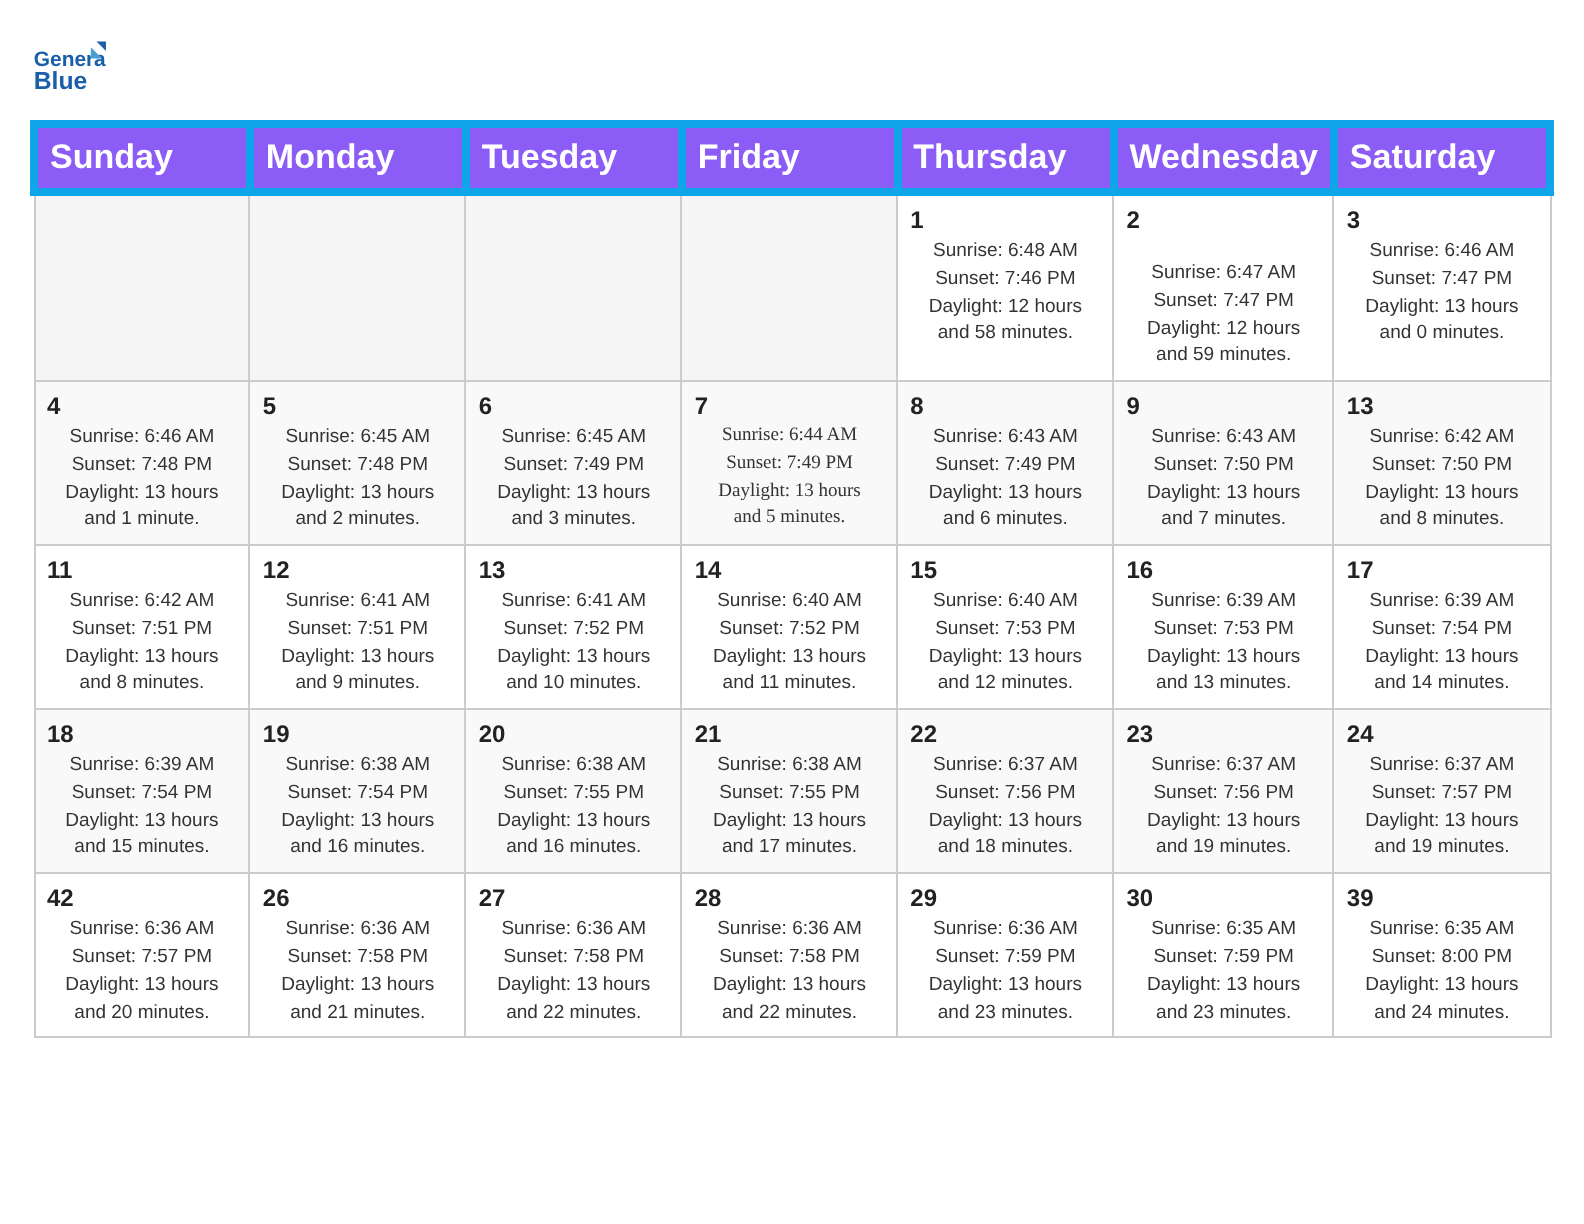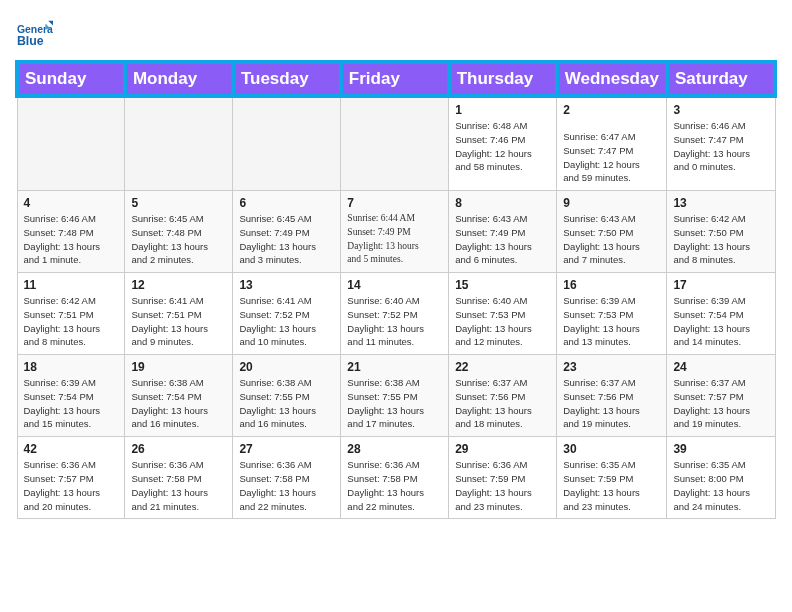--- a/index.html
+++ b/index.html
@@ -72,20 +72,21 @@
       font-size: 12px;
       font-weight: bold;
       color: #222;
       display: block;
       margin-bottom: 2px;
     }
     .day-info {
       font-size: 9.5px;
       line-height: 1.45;
       color: #333;
+      text-align: center;
     }
     .row-bg-light td { background: #f9f9f9; }
   </style>
 </head>
 <body>
 
 <div class="header-area">
   <div class="logo">
     <svg class="logo-icon" viewBox="0 0 40 40" xmlns="http://www.w3.org/2000/svg">
       <text x="2" y="18" font-size="11" font-weight="bold" fill="#1a5fa8" font-family="Arial">General</text>

